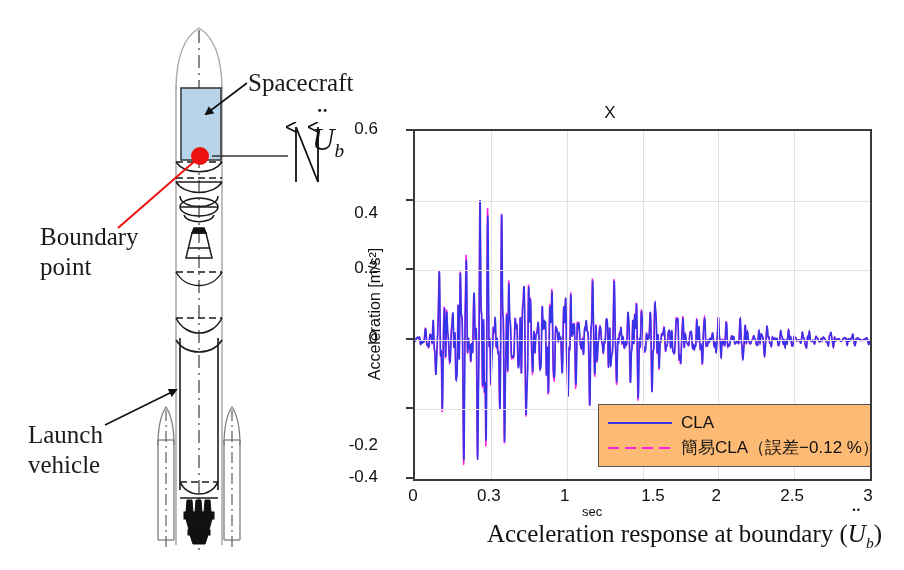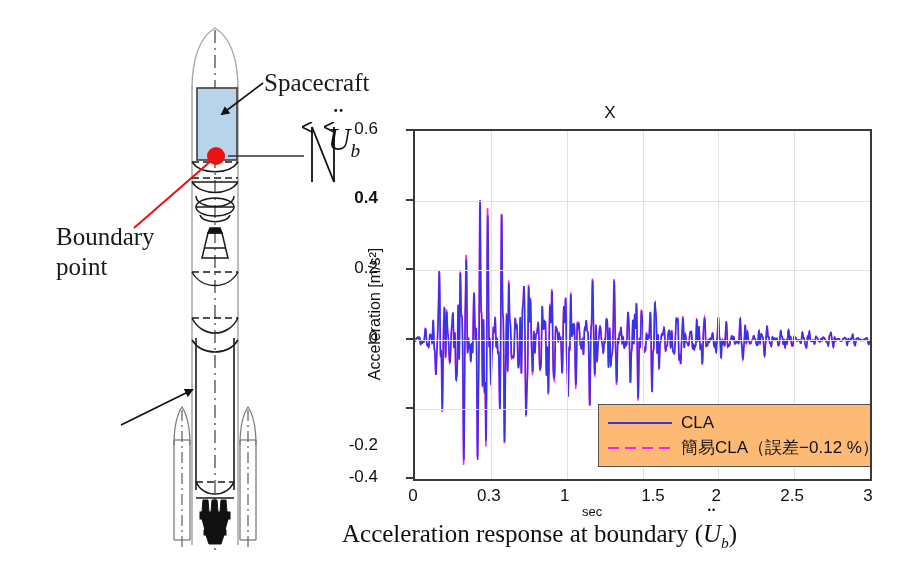--- a/index.html
+++ b/index.html
@@ -12,21 +12,21 @@
     width: 904px;
     height: 570px;
     background: #ffffff;
     overflow: hidden;
     font-family: "Liberation Serif", serif;
   }
 
   
   #diagram {
     position: absolute;
-    left: 16px; top: 0;
+    left: 0; top: 0;
     width: 370px; height: 570px;
   }
   .dlabel {
     position: absolute;
     font-family: "Liberation Serif", serif;
     font-size: 25px;
     color: #1a1a1a;
     line-height: 1.18;
     white-space: pre-line;
   }
@@ -137,21 +137,21 @@
     position: absolute;
     left: 232px; top: 404px;
     font-family: "Liberation Sans", sans-serif;
     font-size: 13px;
     color: #111;
   }
   #caption {
     position: absolute;
     left: -8px; top: 420px;
     width: 540px;
-    text-align: left;
+    text-align: right;
     font-family: "Liberation Serif", serif;
     font-size: 25px;
     color: #111;
   }
   #caption .accent {
     position: relative;
     display: inline-block;
     font-style: italic;
   }
   #caption .accent::after {
@@ -307,37 +307,39 @@
         <line x1="318" y1="182" x2="318" y2="127" marker-end="url(#arrowOpenUp)"></line>
         <line x1="296" y1="127" x2="318" y2="182"></line>
       </g>
     </svg>
 
     <div class="dlabel" id="label-spacecraft">Spacecraft</div>
 
     <div class="dlabel" id="label-boundary">Boundary
 point</div>
 
+    <div class="dlabel" id="label-launch">Launch
+vehicle</div>
 
     <div id="label-ub">
       <span class="accent">U</span><sub>b</sub>
     </div>
   </div>
 
   <div id="chart-panel">
 
     <div id="chart-title">X</div>
 
     <div id="ylabel">Acceleration [m/s²]</div>
 
     <div id="axis-hosts">
         <div class="tick-mark-y" style="top: 29px;"></div>
         <div class="ytick-label" style="top: 29px;">0.6</div>
         <div class="tick-mark-y" style="top: 98.6px;"></div>
-        <div class="ytick-label" style="top: 98px; font-weight: bold;">0.4</div>
+        <div class="ytick-label" style="top: 113px;">0.4</div>
         <div class="tick-mark-y" style="top: 168.2px;"></div>
         <div class="ytick-label" style="top: 168.2px;">0.2</div>
         <div class="tick-mark-y" style="top: 237.8px;"></div>
         <div class="ytick-label" style="top: 237.8px;">0</div>
         <div class="tick-mark-y" style="top: 307.4px;"></div>
         <div class="ytick-label" style="top: 307.4px; margin-top: 38px;">-0.2</div>
         <div class="tick-mark-y" style="top: 377px;"></div>
         <div class="ytick-label" style="top: 377px;">-0.4</div>
         <div class="tick-mark-x" style="left: 63px;"></div>
         <div class="xtick-label" style="left: 63px;">0</div>

